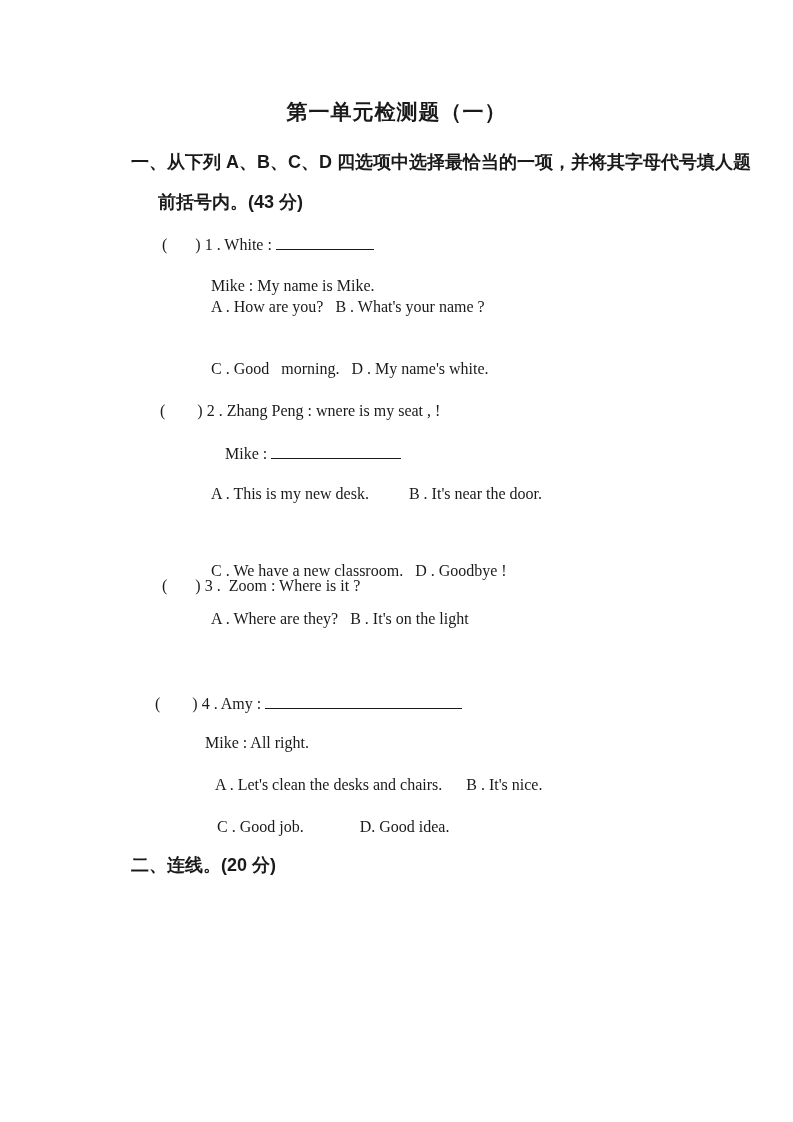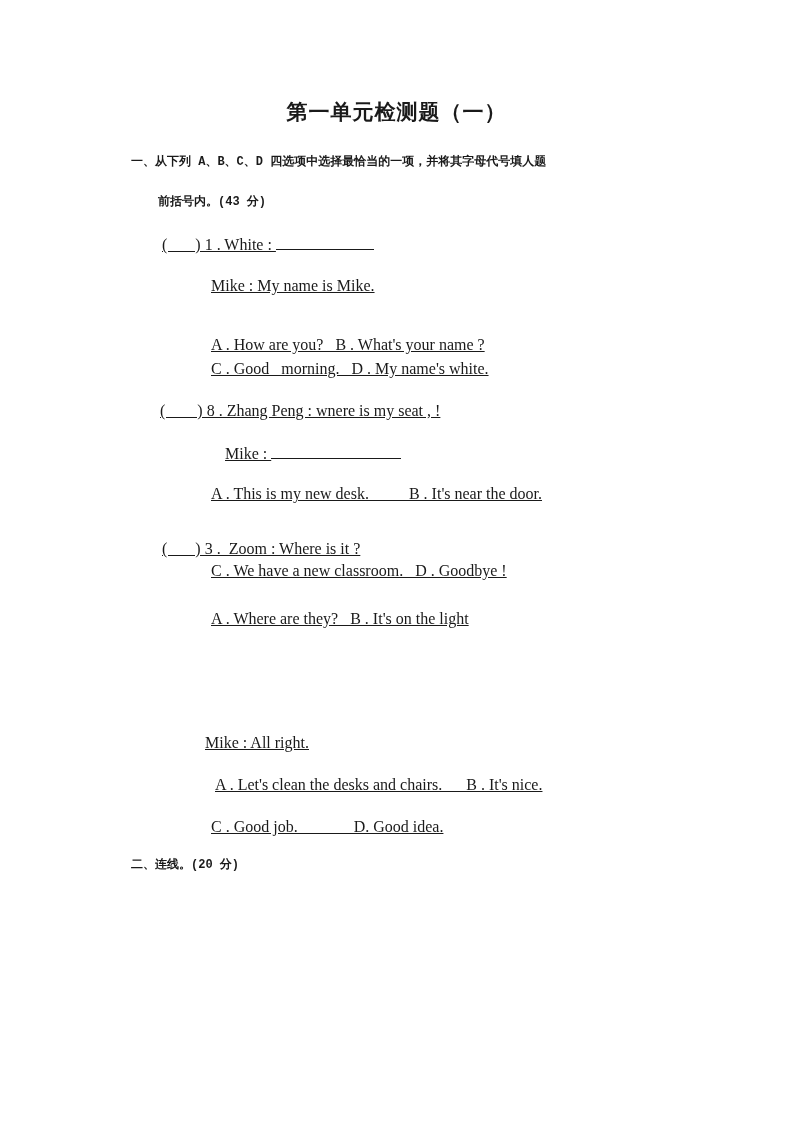--- a/index.html
+++ b/index.html
@@ -22,58 +22,58 @@
   }
   .cn-title {
     font-family: "Liberation Sans", sans-serif;
     font-weight: 700;
     font-size: 21px;
     width: 100%;
     text-align: center;
     letter-spacing: 1px;
   }
   .cn-heading {
-    font-family: Liberation Mono, monospace;
+    font-family: Liberation Sans, sans-serif;
     font-weight: 700;
-    font-size: 12px;
+    font-size: 18px;
   }
   .en {
     font-family: "Liberation Serif", serif;
     font-size: 16px;
-    text-decoration: underline;
   }
   .blank {
     display: inline-block;
     height: 17px;
     border-bottom: 1px solid #1a1a1a;
     vertical-align: baseline;
   }
 </style>
 </head>
 <body>
 
 <div class="page">
 
   <div class="line cn-title" style="top:101px; left:0;">第一单元检测题（一）</div>
 
   <div class="line cn-heading" style="top:151px; left:131px;">一、从下列 A、B、C、D 四选项中选择最恰当的一项，并将其字母代号填人题</div>
   <div class="line cn-heading" style="top:191px; left:158px;">前括号内。(43 分)</div>
 
   <div class="line en" style="top:232px; left:162px;"><span>(       ) 1 . White : </span><span class="blank" style="width:98px;"></span></div>
   <div class="line en" style="top:275px; left:211px;text-align:center;">Mike : My name is Mike.</div>
-  <div class="line en" style="top:334px; left:211px;">A . How are you?   B . What's your name ?</div>
+  <div class="line en" style="top:296px; left:211px;">A . How are you?   B . What's your name ?</div>
   <div class="line en" style="top:358px; left:211px;">C . Good   morning.   D . My name's white.</div>
 
-  <div class="line en" style="top:400px; left:160px;">(        ) 8 . Zhang Peng : wnere is my seat , !</div>
+  <div class="line en" style="top:400px; left:160px;">(        ) 2 . Zhang Peng : wnere is my seat , !</div>
   <div class="line en" style="top:483px; left:211px;">A . This is my new desk.          B . It's near the door.</div>
   <div class="line en" style="top:441px; left:225px;"><span>Mike : </span><span class="blank" style="width:130px;"></span></div>
   <div class="line en" style="top:524px; left:211px;margin-top:36px;">C . We have a new classroom.   D . Goodbye !</div>
 
-  <div class="line en" style="top:538px; left:162px;">(       ) 3 .  Zoom : Where is it ?</div>
+  <div class="line en" style="top:575px; left:162px;">(       ) 3 .  Zoom : Where is it ?</div>
   <div class="line en" style="top:608px; left:211px;">A . Where are they?   B . It's on the light</div>
 
+  <div class="line en" style="top:691px; left:155px;"><span>(        ) 4 . Amy : </span><span class="blank" style="width:197px;"></span></div>
   <div class="line en" style="top:732px; left:205px;">Mike : All right.</div>
   <div class="line en" style="top:774px; left:215px;">A . Let's clean the desks and chairs.      B . It's nice.</div>
-  <div class="line en" style="top:816px; left:211px;">C . Good job.              D. Good idea.</div>
+  <div class="line en" style="top:816px; left:217px;">C . Good job.              D. Good idea.</div>
 
   <div class="line cn-heading" style="top:854px; left:131px;">二、连线。(20 分)</div>
 
 </div>
 
 </body></html>

